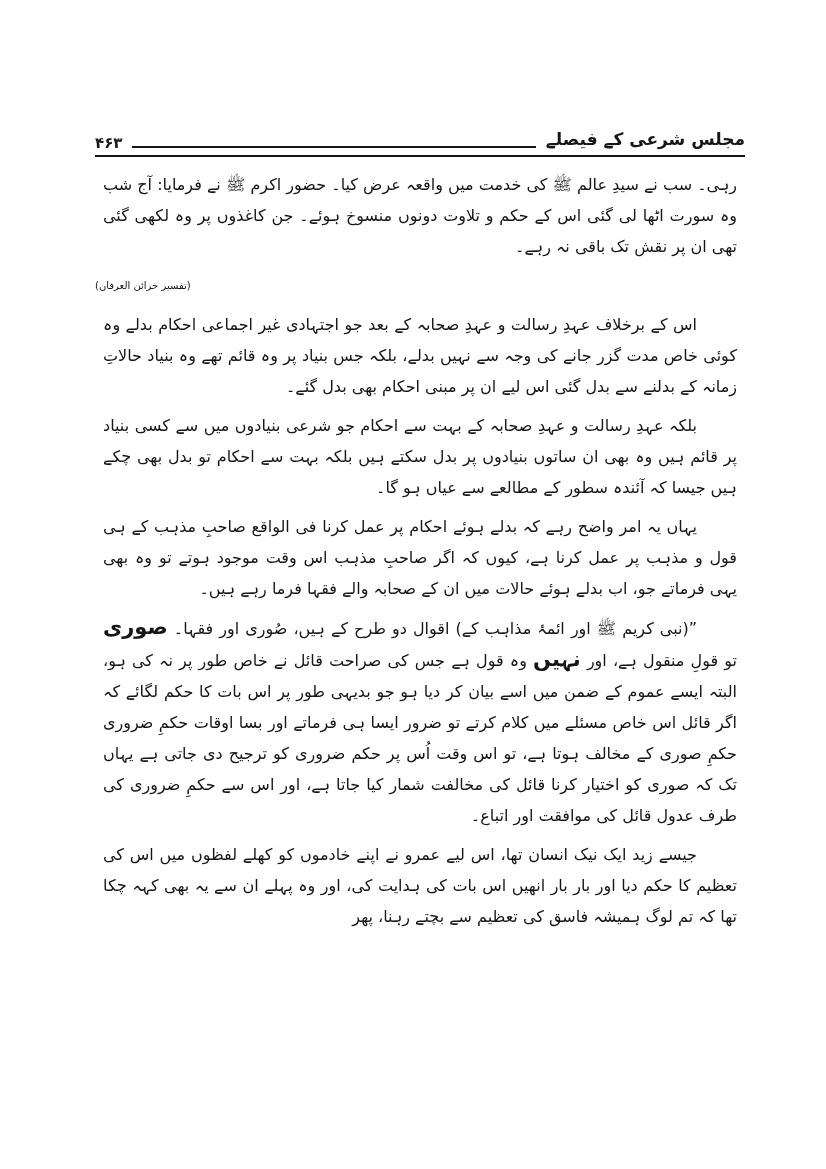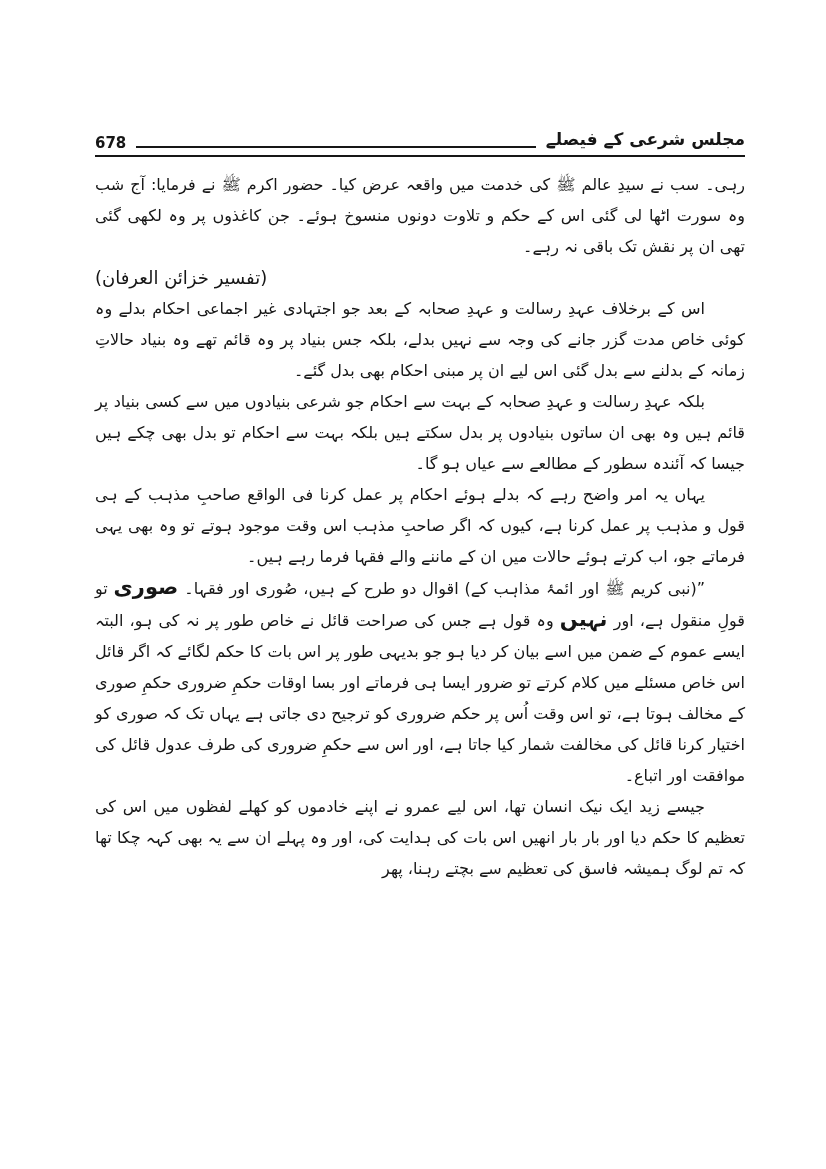--- a/index.html
+++ b/index.html
@@ -45,65 +45,65 @@
     font-weight: bold;
     white-space: nowrap;
   }
   .header-rule {
     border-top: 2px solid #161616;
     margin-top: 3px;
   }
   
   .body-text { margin-top: 12px; }
   .para {
-    margin: 0;
+    margin: 8px;
     font-size: 16px;
     line-height: 31px;
     text-align: justify;
     text-justify: inter-word;
   }
   .para.indent { text-indent: 40px; }
   .citation {
     margin: 0;
-    font-size: 18px;
+    font-size: 10px;
     line-height: 31px;
     text-align: left; 
   }
   .section-heading {
     font-weight: bold;
     font-size: 20px;
   }
   .b { font-weight: bold; font-size: 21px; }
 </style>
 </head>
 <body>
 
 <div class="page">
 
   <header class="page-header">
     <div class="header-row">
       <span class="page-title">مجلس شرعی کے فیصلے</span>
       <span class="header-line"></span>
-      <span class="page-number">678</span>
+      <span class="page-number">۴۶۳</span>
     </div>
     <div class="header-rule"></div>
   </header>
 
   <main class="body-text">
 
     <p class="para">رہی۔ سب نے سیدِ عالم ﷺ کی خدمت میں واقعہ عرض کیا۔ حضور اکرم ﷺ نے فرمایا: آج شب وہ سورت اٹھا لی گئی اس کے حکم و تلاوت دونوں منسوخ ہوئے۔ جن کاغذوں پر وہ لکھی گئی تھی ان پر نقش تک باقی نہ رہے۔</p>
 
     <p class="citation">(تفسیر خزائن العرفان)</p>
 
     <p class="para indent">اس کے برخلاف عہدِ رسالت و عہدِ صحابہ کے بعد جو اجتہادی غیر اجماعی احکام بدلے وہ کوئی خاص مدت گزر جانے کی وجہ سے نہیں بدلے، بلکہ جس بنیاد پر وہ قائم تھے وہ بنیاد حالاتِ زمانہ کے بدلنے سے بدل گئی اس لیے ان پر مبنی احکام بھی بدل گئے۔</p>
 
 
     <p class="para indent">بلکہ عہدِ رسالت و عہدِ صحابہ کے بہت سے احکام جو شرعی بنیادوں میں سے کسی بنیاد پر قائم ہیں وہ بھی ان ساتوں بنیادوں پر بدل سکتے ہیں بلکہ بہت سے احکام تو بدل بھی چکے ہیں جیسا کہ آئندہ سطور کے مطالعے سے عیاں ہو گا۔</p>
 
-    <p class="para indent">یہاں یہ امر واضح رہے کہ بدلے ہوئے احکام پر عمل کرنا فی الواقع صاحبِ مذہب کے ہی قول و مذہب پر عمل کرنا ہے، کیوں کہ اگر صاحبِ مذہب اس وقت موجود ہوتے تو وہ بھی یہی فرماتے جو، اب کرتے ہوئے حالات میں ان کے ماننے والے فقہا فرما رہے ہیں۔</p>
+    <p class="para indent">یہاں یہ امر واضح رہے کہ بدلے ہوئے احکام پر عمل کرنا فی الواقع صاحبِ مذہب کے ہی قول و مذہب پر عمل کرنا ہے، کیوں کہ اگر صاحبِ مذہب اس وقت موجود ہوتے تو وہ بھی یہی فرماتے جو، اب بدلے ہوئے حالات میں ان کے صحابہ والے فقہا فرما رہے ہیں۔</p>
 
 
     <p class="para indent">
       <span>”(نبی کریم ﷺ اور ائمۂ مذاہب کے) اقوال دو طرح کے ہیں، صُوری اور فقہا۔</span>
       <span class="b">صوری</span>
       <span>تو قولِ منقول ہے، اور</span>
       <span class="b">نہیں</span>
       <span>وہ قول ہے جس کی صراحت قائل نے خاص طور پر نہ کی ہو، البتہ ایسے عموم کے ضمن میں اسے بیان کر دیا ہو جو بدیہی طور پر اس بات کا حکم لگائے کہ اگر قائل اس خاص مسئلے میں کلام کرتے تو ضرور ایسا ہی فرماتے اور بسا اوقات حکمِ ضروری حکمِ صوری کے مخالف ہوتا ہے، تو اس وقت اُس پر حکم ضروری کو ترجیح دی جاتی ہے یہاں تک کہ صوری کو اختیار کرنا قائل کی مخالفت شمار کیا جاتا ہے، اور اس سے حکمِ ضروری کی طرف عدول قائل کی موافقت اور اتباع۔</span>
     </p>
 

